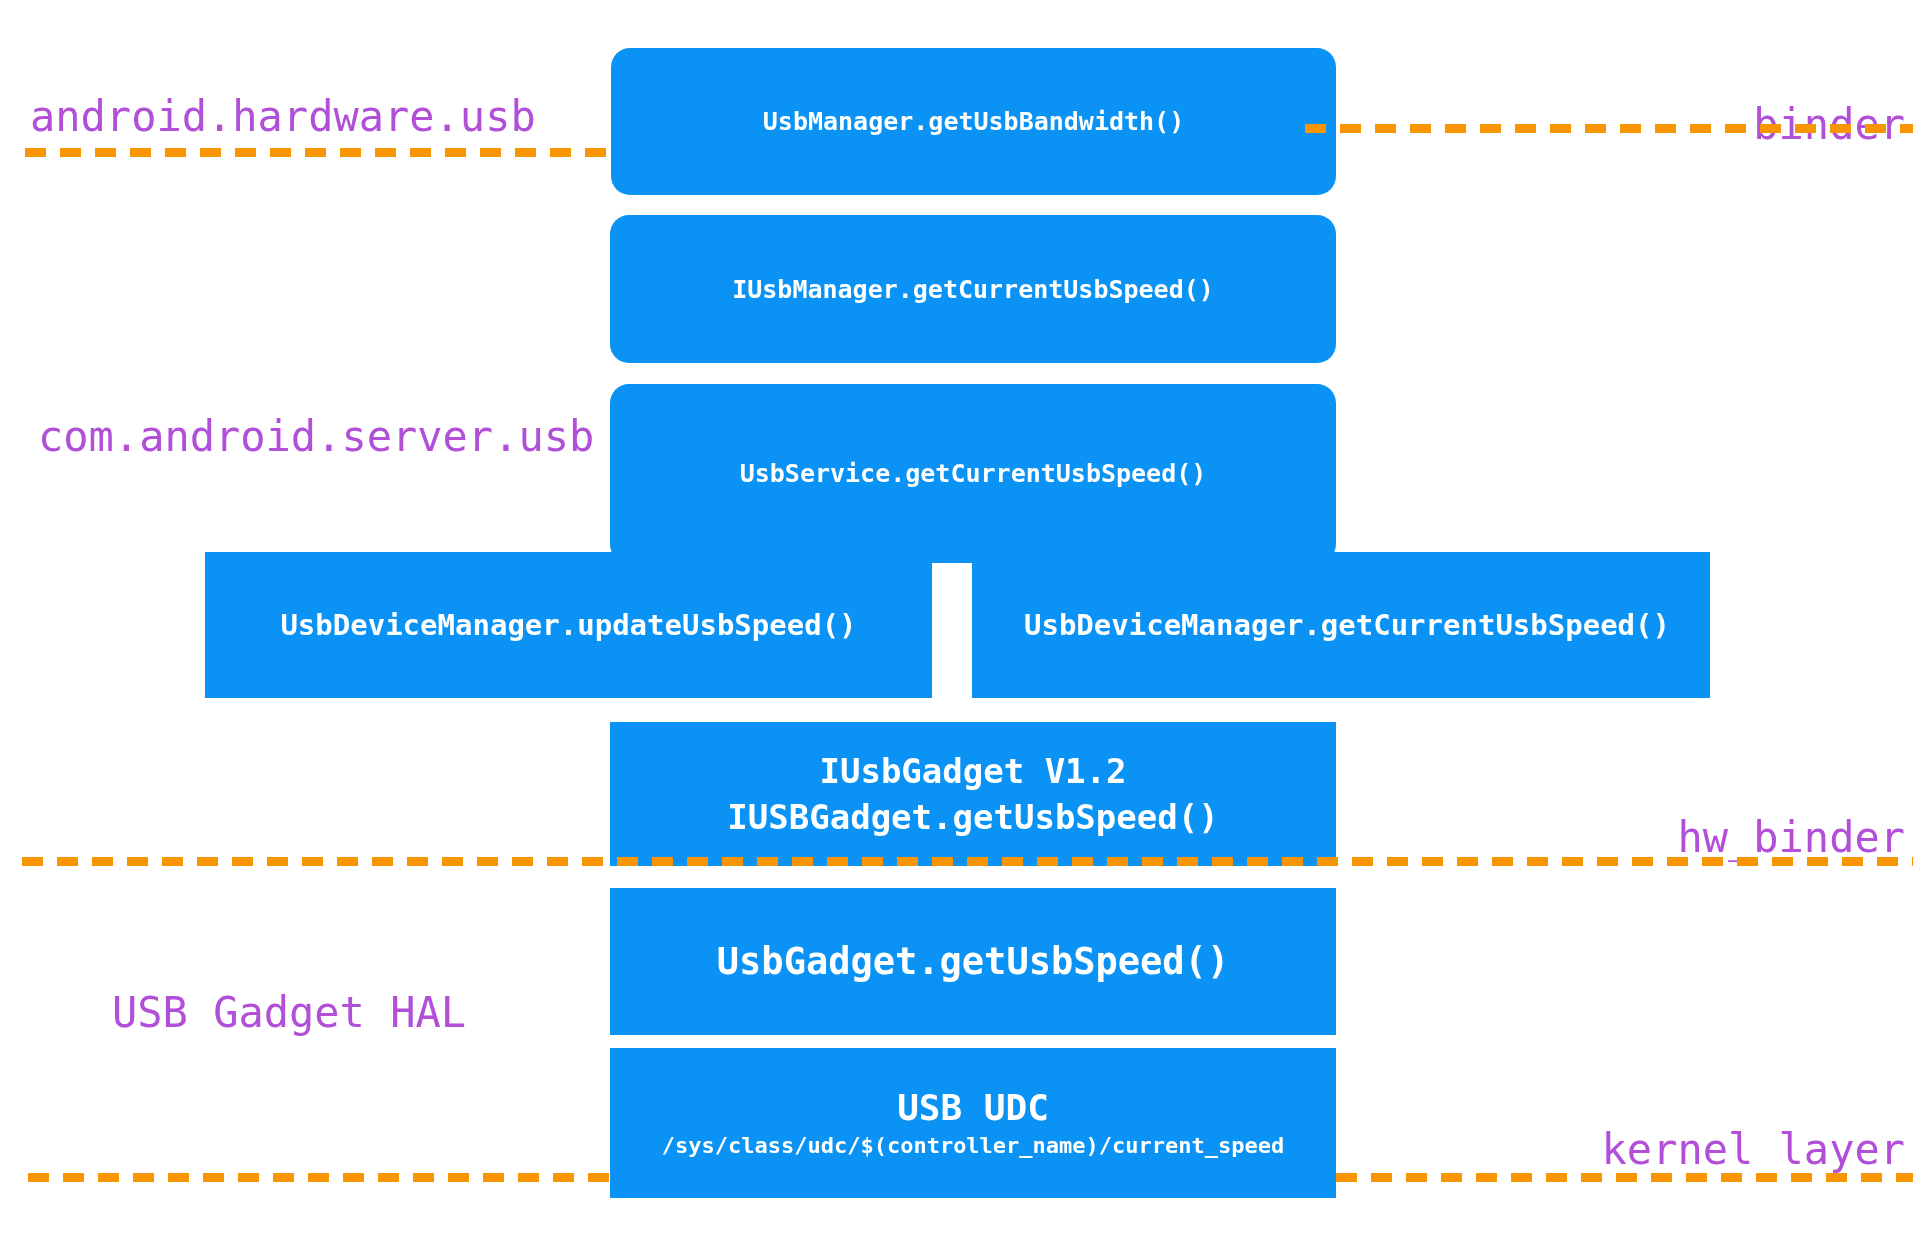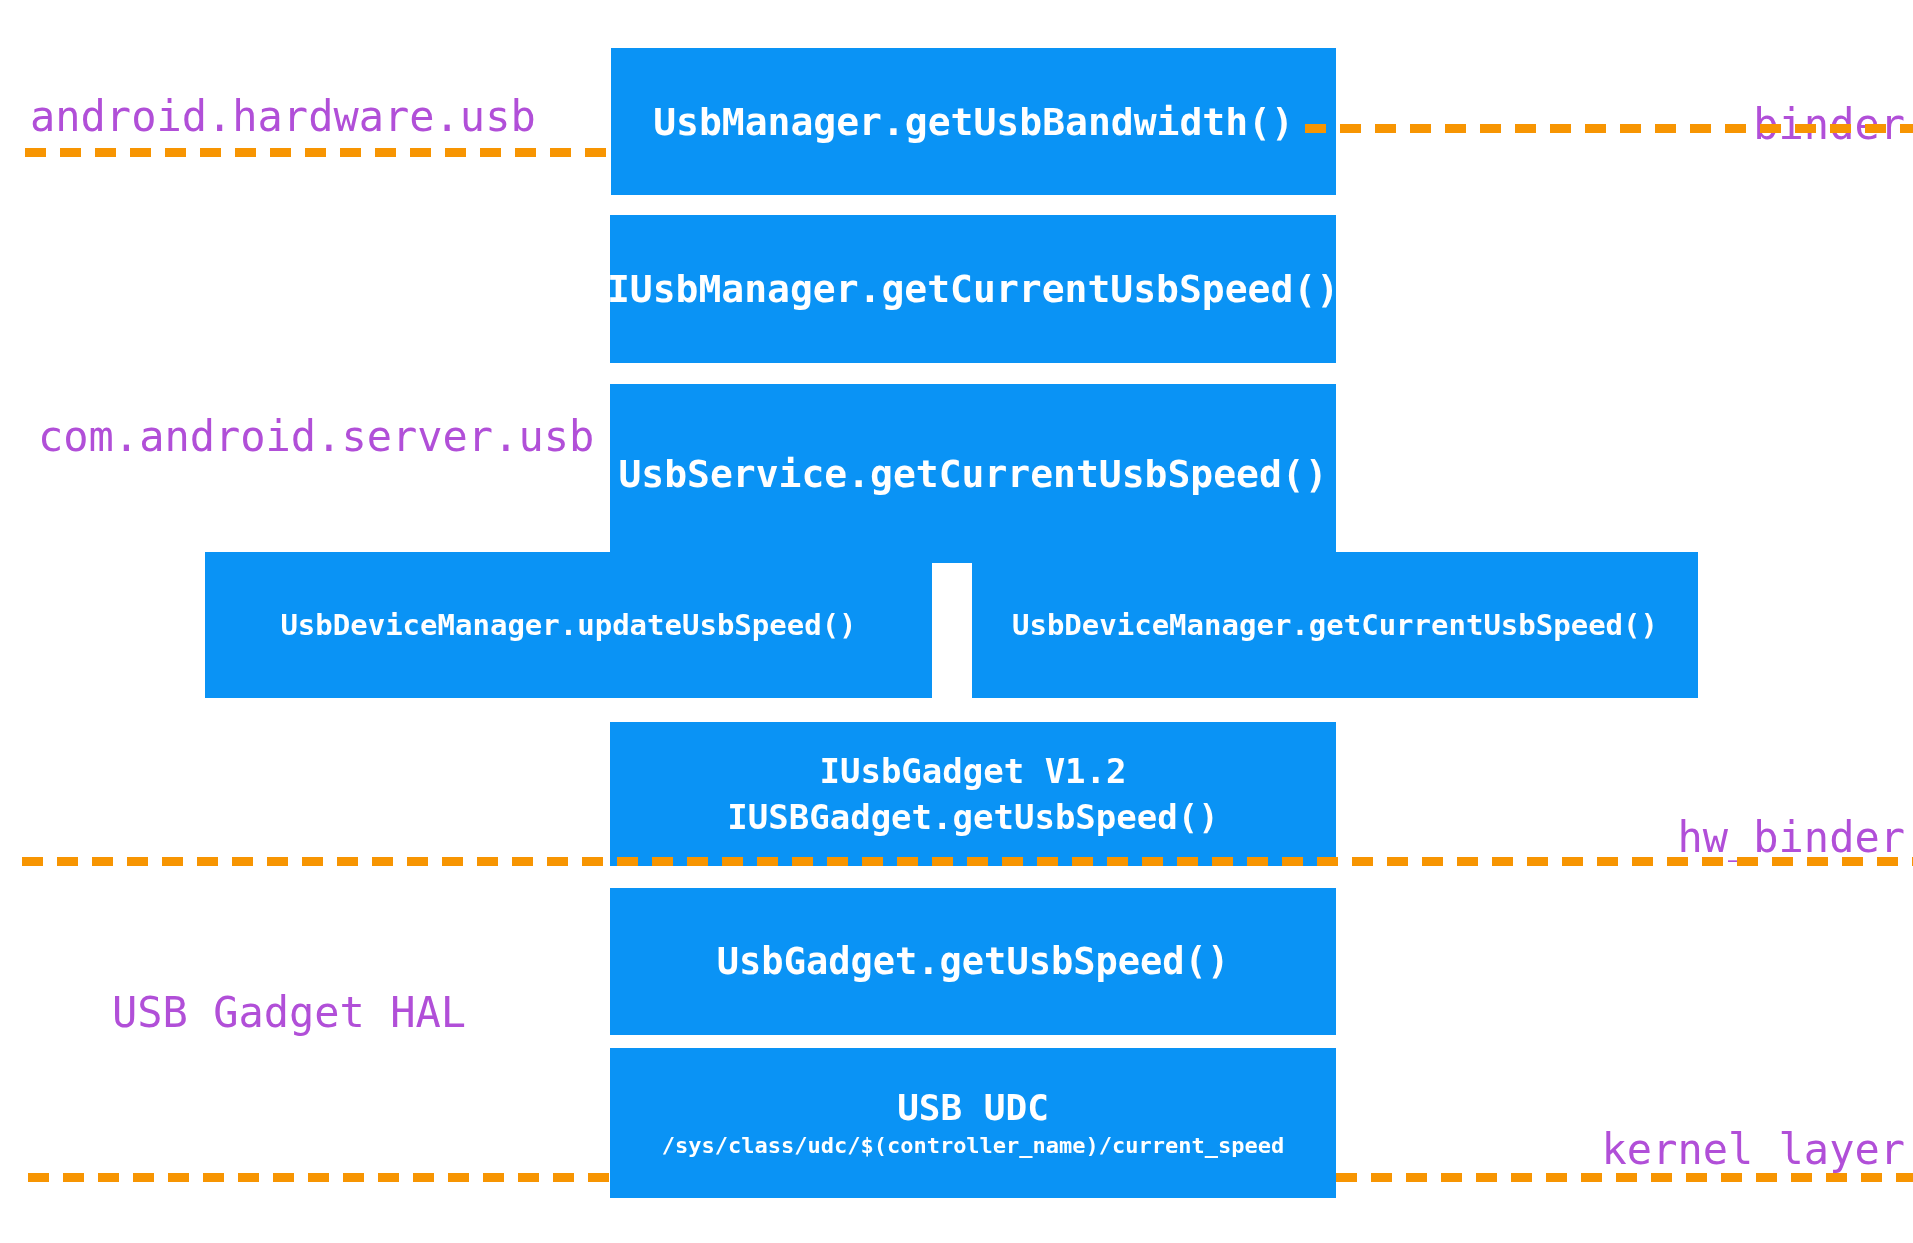--- a/index.html
+++ b/index.html
@@ -23,21 +23,21 @@
     flex-direction: column;
     align-items: center;
     justify-content: center;
     text-align: center;
     font-weight: bold;
     z-index: 1;
     white-space: nowrap;
   }
   .node .line { display: block; }
 
-  .fs-main  { font-size: 38px; }
+  .fs-main  { font-size: 25px; border-radius: 19px; }
   .fs-row4  { font-size: 29px; }
   .fs-gadget{ font-size: 34px; line-height: 46px; }
   .fs-usbg  { font-size: 37px; }
   .udc-title{ font-size: 36px; line-height: 46px; }
   .udc-path { font-size: 22px; line-height: 30px; }
 
   
   .dash {
     position: absolute;
     height: 9px;
@@ -58,21 +58,21 @@
     line-height: 42px;
     white-space: nowrap;
     z-index: 2;
   }
 
   
   #box-usb-manager            { left: 611px;  top: 48px;   width: 725px; height: 147px; }
   #box-iusb-manager           { left: 610px;  top: 215px;  width: 726px; height: 148px; }
   #box-usb-service            { left: 610px;  top: 384px;  width: 726px; height: 179px; align-items: center; }
   #box-update-usb-speed       { left: 205px;  top: 552px;  width: 727px; height: 146px; text-align: right; }
-  #box-get-current-usb-speed  { left: 972px;  top: 552px;  width: 726px; height: 146px; }
+  #box-get-current-usb-speed  { left: 972px;  top: 552px;  width: 726px; height: 146px; padding-left: 12px; }
   #box-iusb-gadget            { left: 610px;  top: 722px;  width: 726px; height: 144px; }
   #box-usb-gadget             { left: 610px;  top: 888px;  width: 726px; height: 147px; }
   #box-usb-udc                { left: 610px;  top: 1048px; width: 726px; height: 150px; }
 
   #dash-binder-left   { left: 25px;   top: 148px;  width: 586px; }
   #dash-binder-right  { left: 1305px; top: 124px;  width: 608px; }
   #dash-hw-binder     { left: 22px;   top: 857px;  width: 1891px; }
   #dash-kernel-left   { left: 28px;   top: 1173px; width: 582px; }
   #dash-kernel-right  { left: 1336px; top: 1173px; width: 577px; }
 

